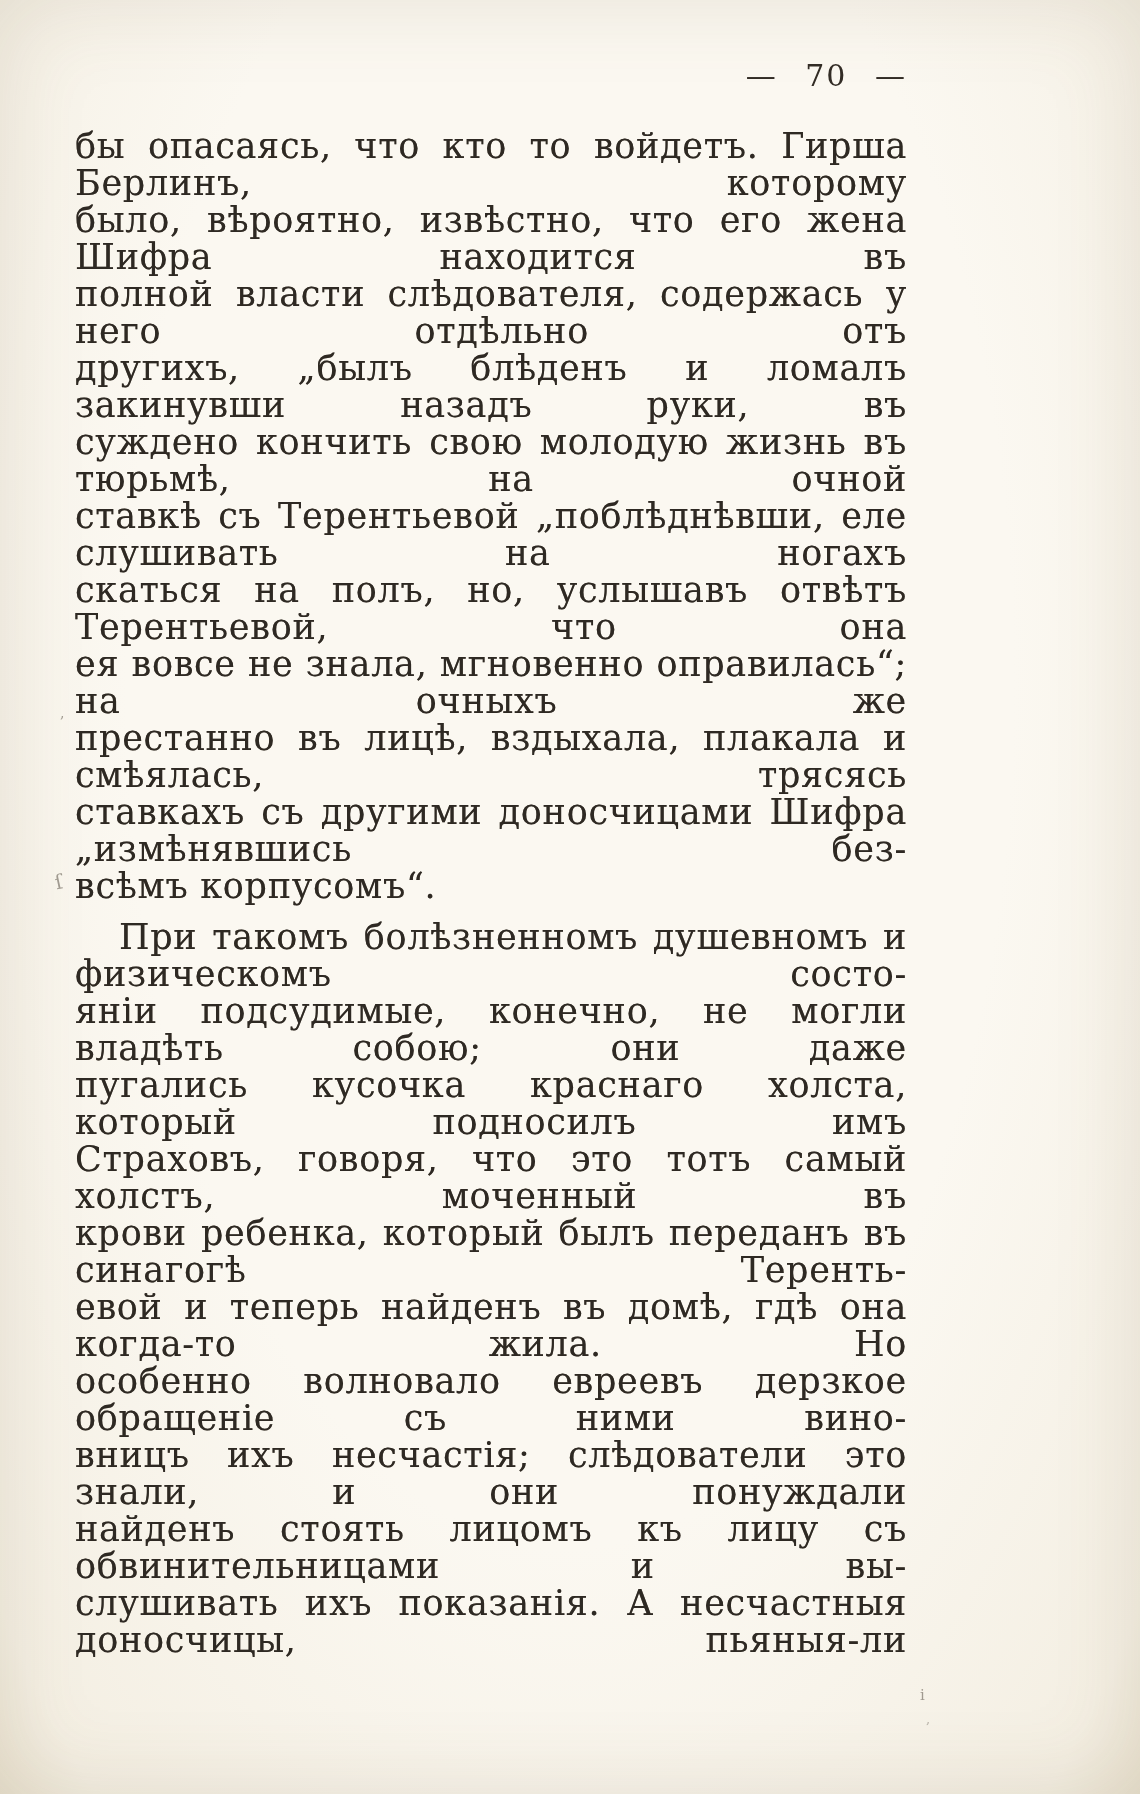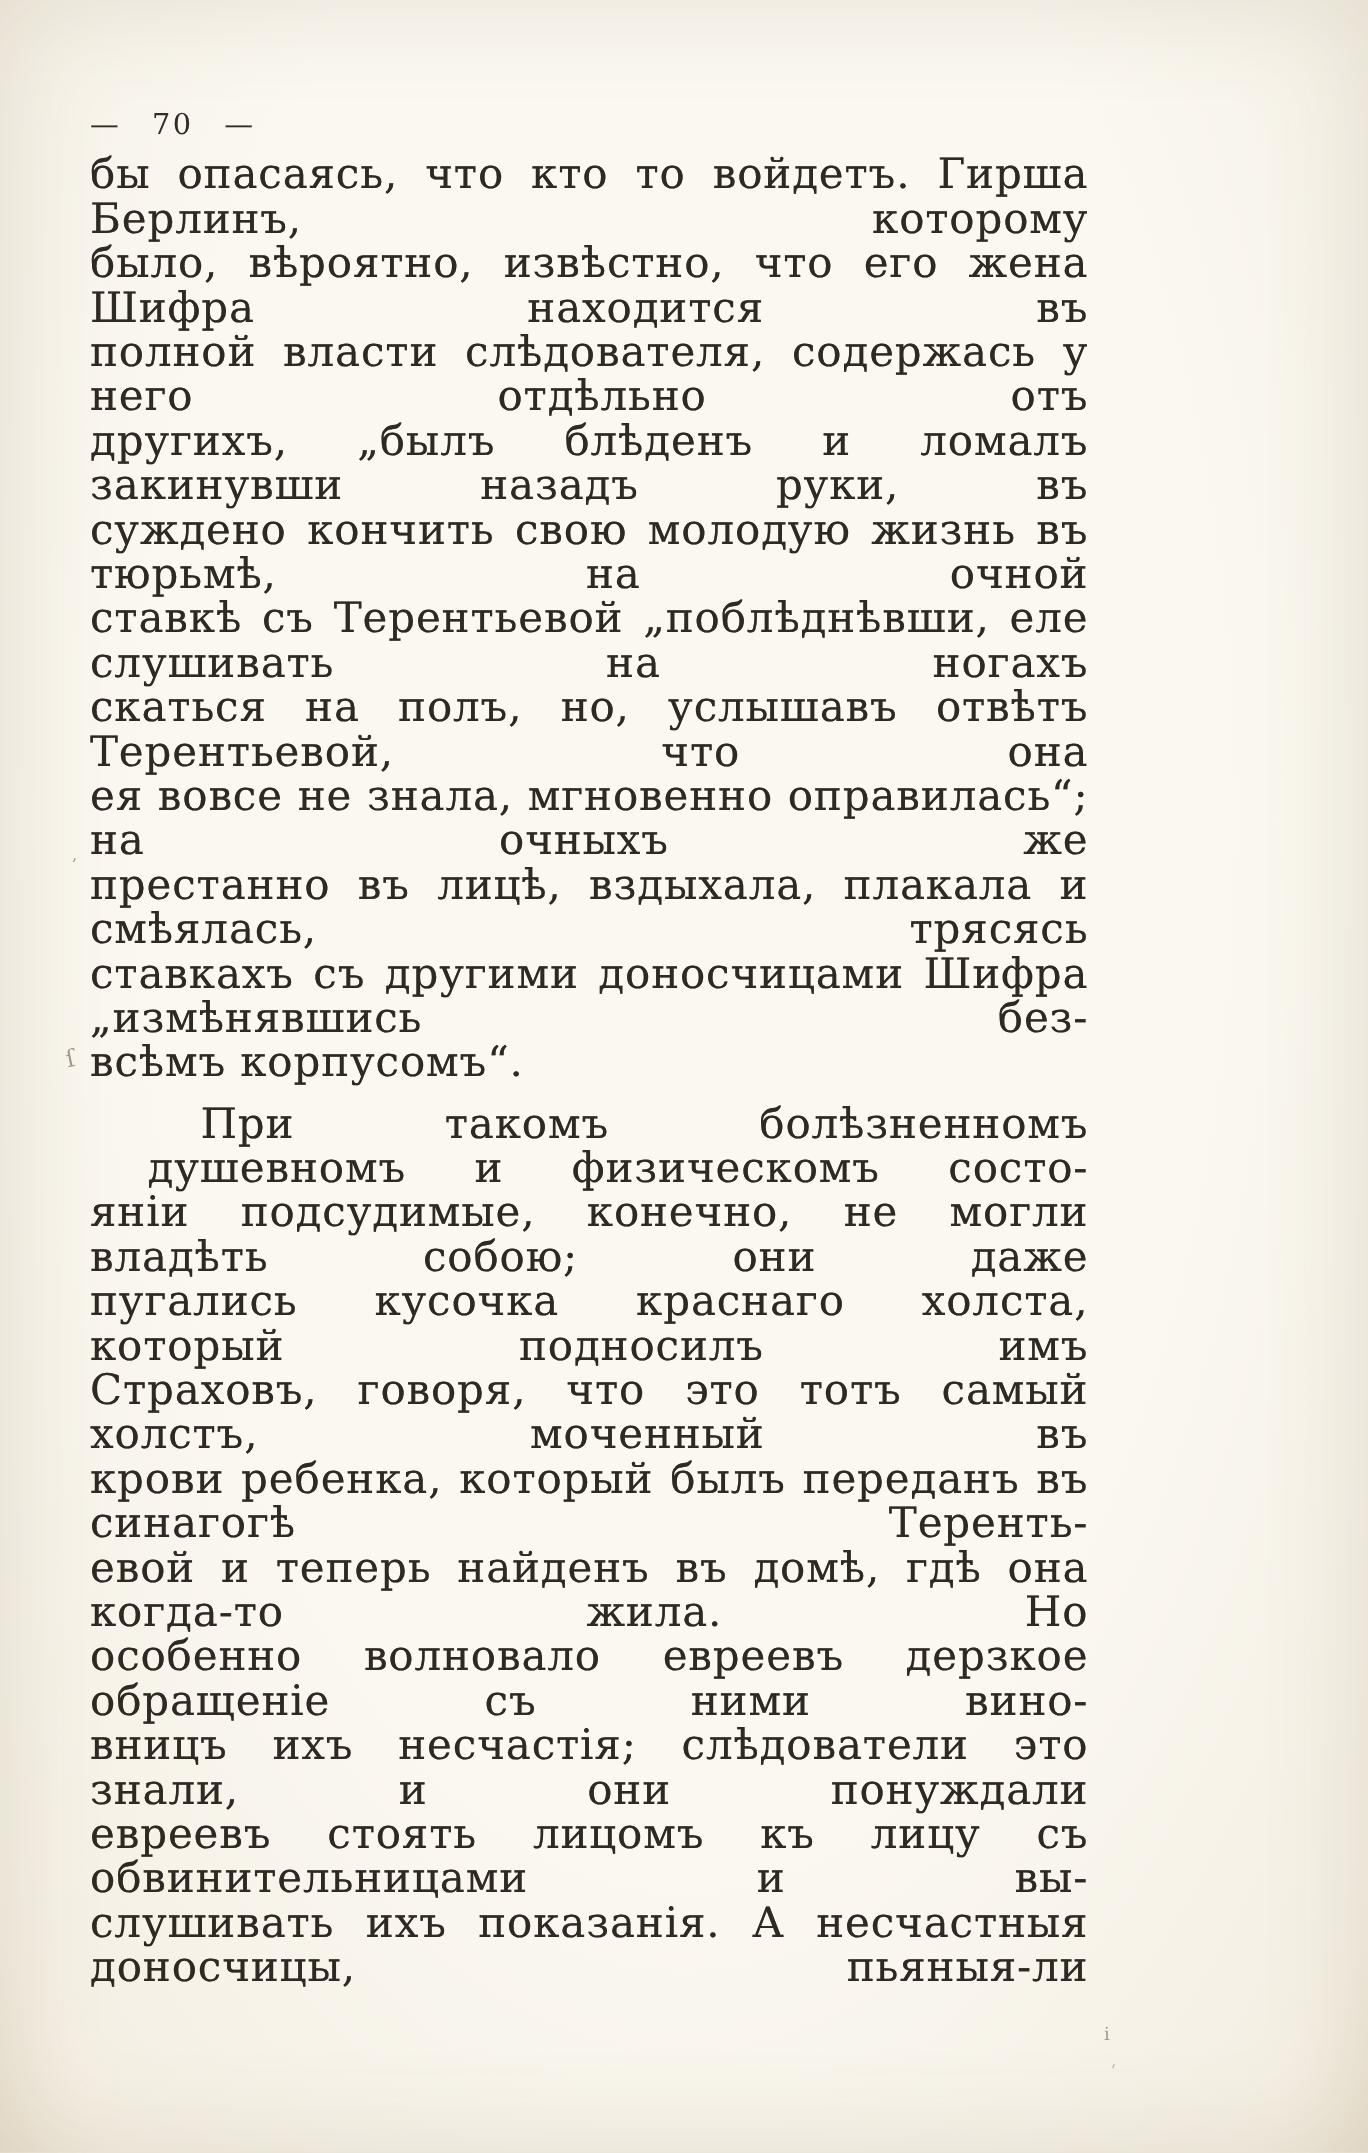--- a/index.html
+++ b/index.html
@@ -19,47 +19,46 @@
     height: 1794px;
     background: radial-gradient(ellipse at 50% 38%, #fbf8f1 55%, #f4efe3 92%, #ece5d4 100%);
     box-shadow: inset 0 0 90px rgba(115, 95, 60, 0.14);
     color: #2e2923;
   }
   .page-header {
     position: absolute;
     top: 58px;
     left: 75px;
     width: 832px;
-    text-align: left;
-    font-size: 24px;
+    text-align: right;
+    font-size: 30px;
     letter-spacing: 2px;
     word-spacing: 16px;
     color: #322c25;
-    margin-top: 32px;
   }
   .text-block {
     position: absolute;
     top: 128px;
     left: 75px;
     width: 832px;
   }
   .paragraph { margin: 0; }
   .paragraph + .paragraph { margin-top: 14px; }
   .line {
     font-size: 35px;
     line-height: 37px;
     letter-spacing: 0.02em;
     text-align: justify;
     text-align-last: justify;
     white-space: normal;
     color: #2e2923;
     text-shadow: 0 0 0.4px rgba(45, 35, 20, 0.55);
   }
   .line.lastline { text-align-last: left; }
-  .line.indent { text-indent: 44px; margin-left: 48px; }
+  .line.indent { text-indent: 44px; }
   .artifact {
     position: absolute;
     color: #5a5247;
     opacity: 0.55;
     font-size: 18px;
     line-height: 1;
   }
   .artifact.a1 { left: 60px;  top: 706px;  font-size: 14px; }
   .artifact.a2 { left: 55px;  top: 872px;  font-size: 20px; transform: rotate(-12deg); }
   .artifact.a3 { left: 920px; top: 1688px; font-size: 15px; }
@@ -90,21 +89,21 @@
       </div>
       <div class="paragraph">
         <div class="line indent">При такомъ болѣзненномъ душевномъ и физическомъ состо-</div>
         <div class="line">яніи подсудимые, конечно, не могли владѣть собою; они даже</div>
         <div class="line">пугались кусочка краснаго холста, который подносилъ имъ</div>
         <div class="line">Страховъ, говоря, что это тотъ самый холстъ, моченный въ</div>
         <div class="line">крови ребенка, который былъ переданъ въ синагогѣ Теренть-</div>
         <div class="line">евой и теперь найденъ въ домѣ, гдѣ она когда-то жила. Но</div>
         <div class="line">особенно волновало евреевъ дерзкое обращеніе съ ними вино-</div>
         <div class="line">вницъ ихъ несчастія; слѣдователи это знали, и они понуждали</div>
-        <div class="line">евреевъ стоять лицомъ къ лицу съ обвинительницами и вы-</div>
+        <div class="line">найденъ стоять лицомъ къ лицу съ обвинительницами и вы-</div>
         <div class="line">слушивать ихъ показанія. А несчастныя доносчицы, пьяныя-ли</div>
       </div>
     </div>
 
   <span class="artifact a1">,</span>
   <span class="artifact a2">ſ</span>
   <span class="artifact a3">i</span>
   <span class="artifact a4">,</span>
 
 </div>

